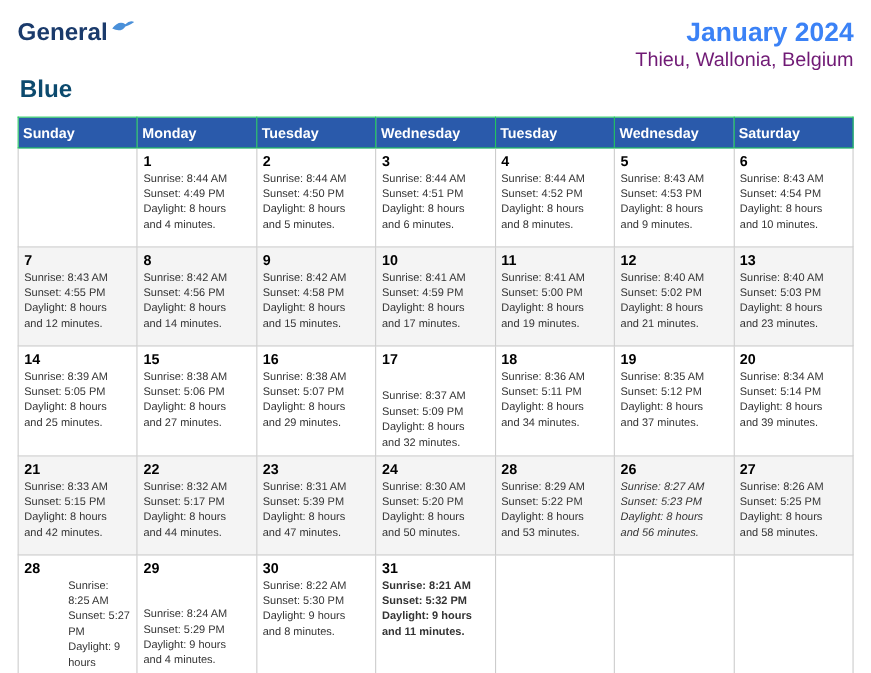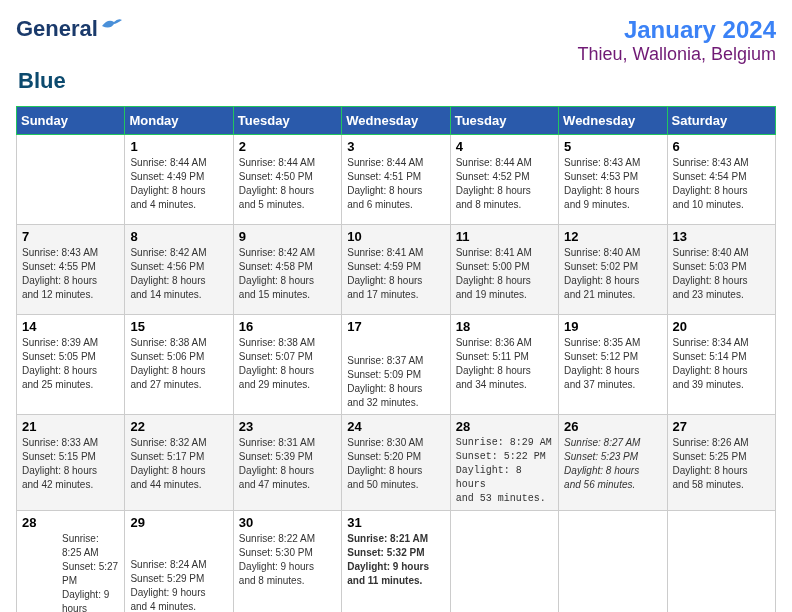--- a/index.html
+++ b/index.html
@@ -280,21 +280,21 @@
         </td>
         <td>
           <span class="day-num">24</span>
           <div class="day-info" style="white-space: pre-line;">Sunrise: 8:30 AM
 Sunset: 5:20 PM
 Daylight: 8 hours
 and 50 minutes.</div>
         </td>
         <td>
           <span class="day-num">28</span>
-          <div class="day-info" style="white-space: pre-line; font-family: Liberation Mono, monospace;">Sunrise: 8:29 AM
+          <div class="day-info" style="white-space: pre-line;">Sunrise: 8:29 AM
 Sunset: 5:22 PM
 Daylight: 8 hours
 and 53 minutes.</div>
         </td>
         <td>
           <span class="day-num">26</span>
           <div class="day-info" style="white-space: pre-line; font-style: italic;">Sunrise: 8:27 AM
 Sunset: 5:23 PM
 Daylight: 8 hours
 and 56 minutes.</div>

